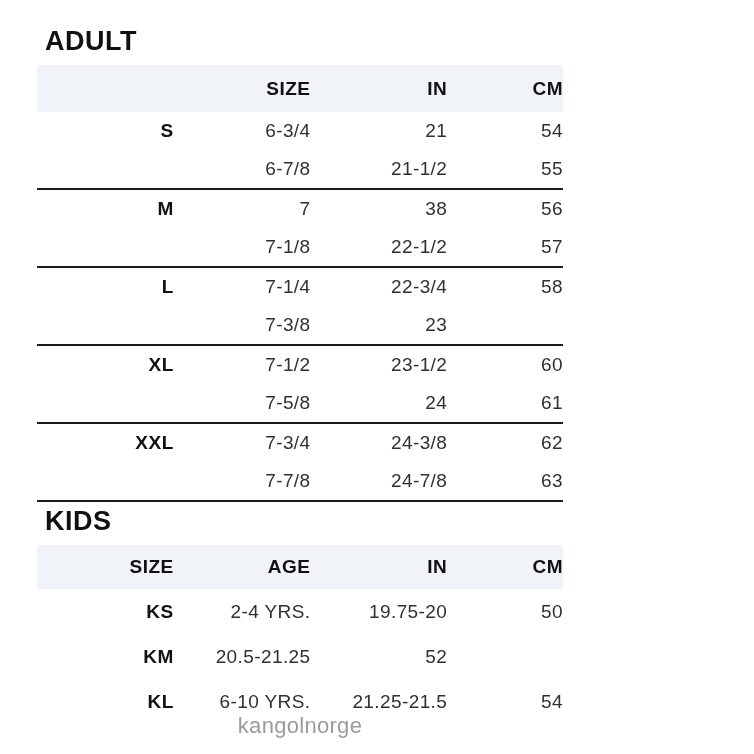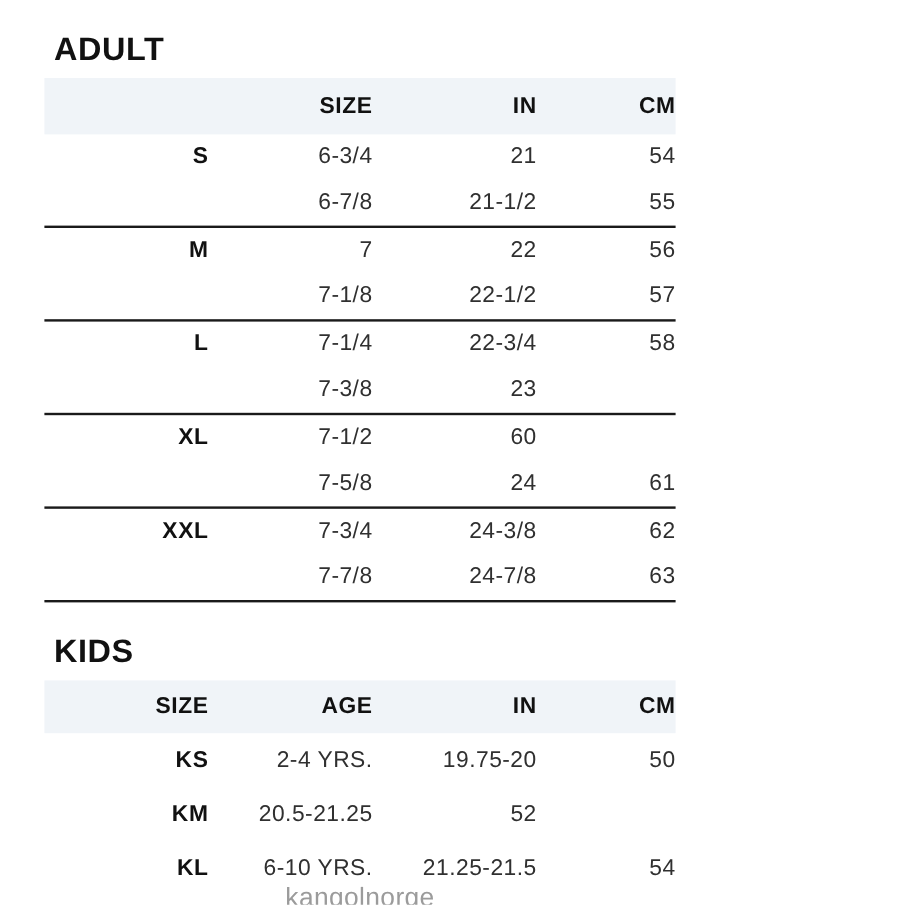--- a/index.html
+++ b/index.html
@@ -56,21 +56,21 @@
   }
   .label-cell{
     font-size:19px;
     font-weight:700;
     letter-spacing:0.5px;
     color:var(--heading);
   }
   .group{
     border-bottom:2.5px solid var(--rule);
   }
-  .kids-section{margin-top:26px;}
+  .kids-section{margin-top:4px;}
   .watermark{
     margin-top:-8px;
     text-align:center;
     font-size:22px;
     font-weight:300;
     letter-spacing:0.3px;
     line-height:20px;
     color:var(--watermark);
   }
 </style>
@@ -101,21 +101,21 @@
             <div class="label-cell"></div>
             <div class="cell">6-7/8</div>
             <div class="cell">21-1/2</div>
             <div class="cell">55</div>
           </div>
         </div>
         <div class="group">
           <div class="grid-row data-row">
             <div class="label-cell">M</div>
             <div class="cell">7</div>
-            <div class="cell">22</div>
+            <div class="cell">38</div>
             <div class="cell">56</div>
           </div>
           <div class="grid-row data-row">
             <div class="label-cell"></div>
             <div class="cell">7-1/8</div>
             <div class="cell">22-1/2</div>
             <div class="cell">57</div>
           </div>
         </div>
         <div class="group">
@@ -128,20 +128,21 @@
           <div class="grid-row data-row">
             <div class="label-cell"></div>
             <div class="cell">7-3/8</div>
             <div class="cell">23</div>
           </div>
         </div>
         <div class="group">
           <div class="grid-row data-row">
             <div class="label-cell">XL</div>
             <div class="cell">7-1/2</div>
+            <div class="cell">23-1/2</div>
             <div class="cell">60</div>
           </div>
           <div class="grid-row data-row">
             <div class="label-cell"></div>
             <div class="cell">7-5/8</div>
             <div class="cell">24</div>
             <div class="cell">61</div>
           </div>
         </div>
         <div class="group">

